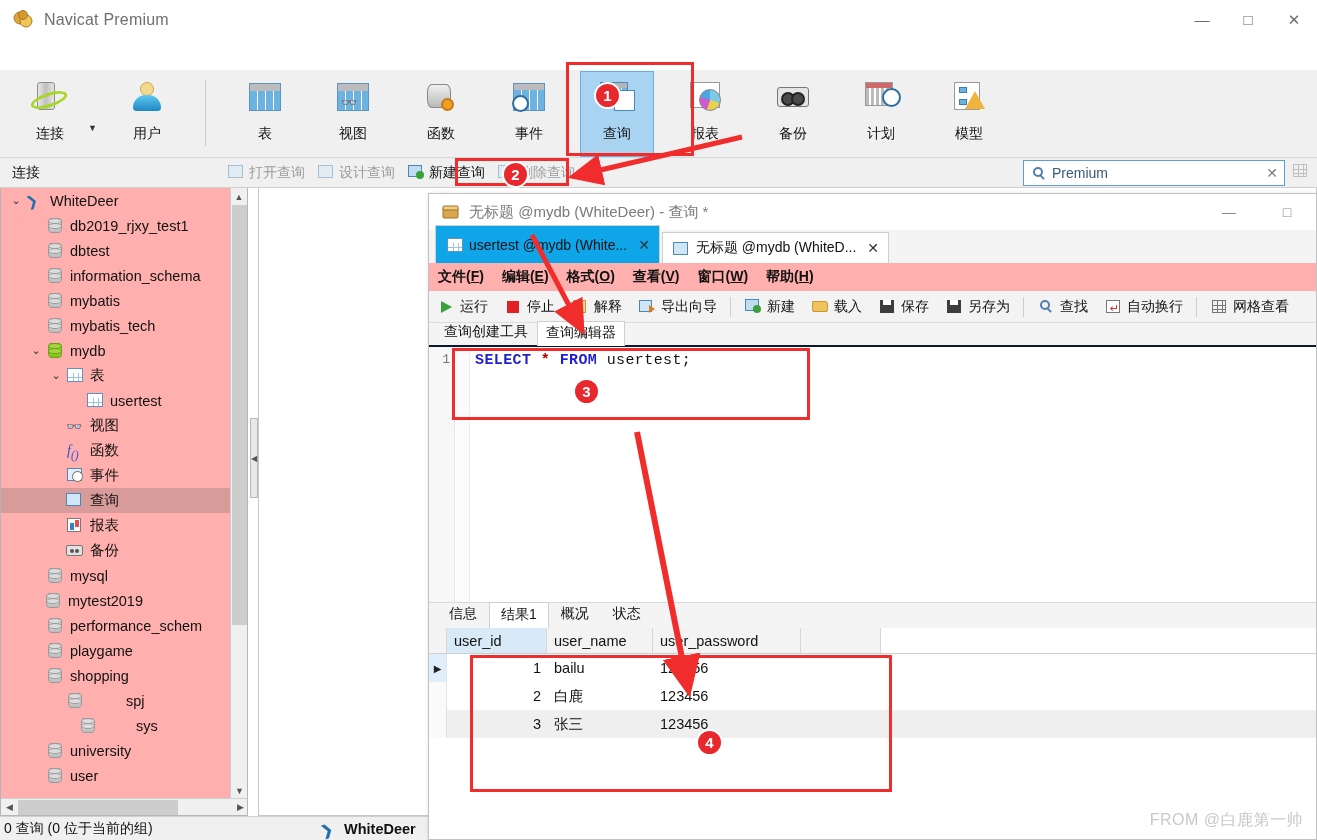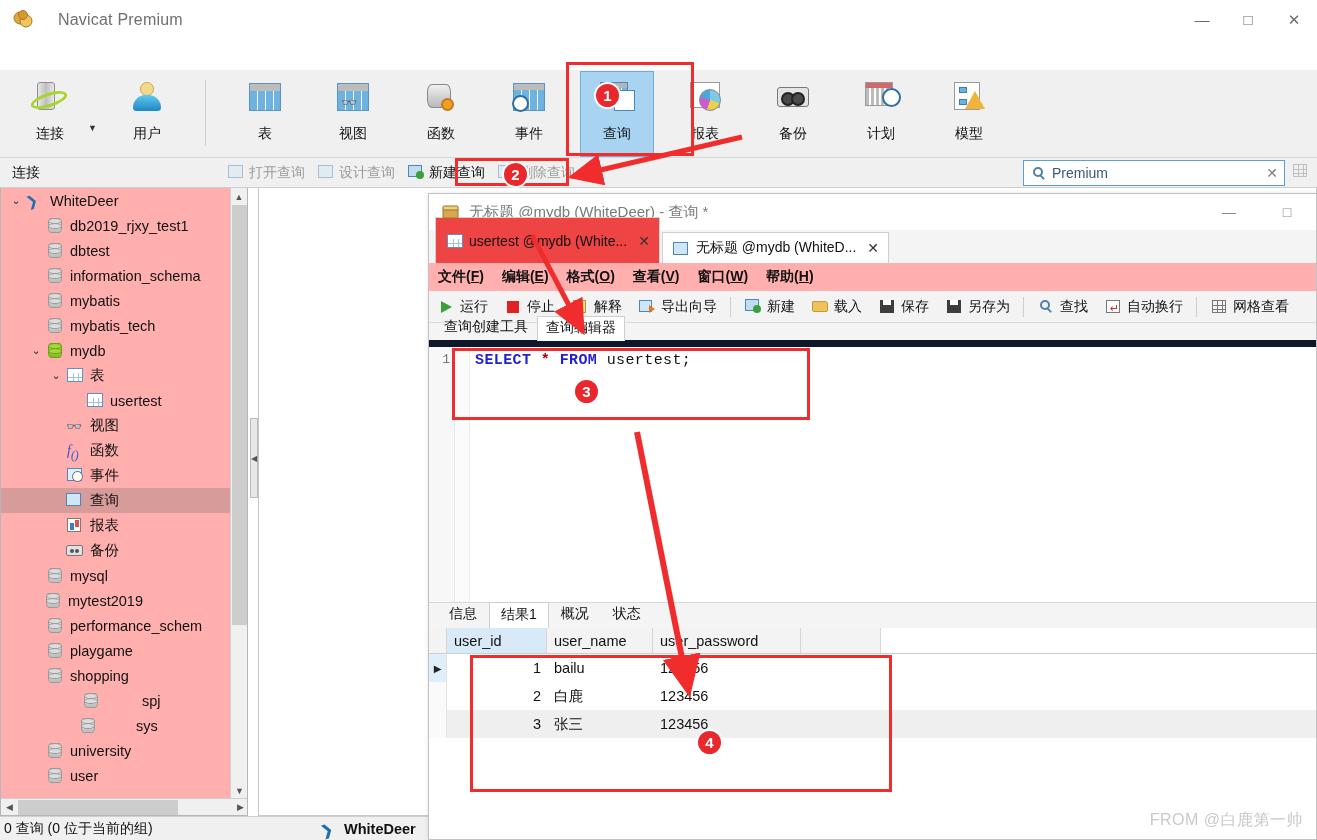--- a/index.html
+++ b/index.html
@@ -12,21 +12,21 @@
   #app { position: relative; width: 1317px; height: 840px; background:#fff; }
 
   
   .titlebar {
     position:absolute; left:0; top:0; width:1317px; height:40px;
     background:#ffffff; display:flex; align-items:center;
     border-bottom:1px solid #ffffff;
   }
   .titlebar .app-icon { margin-left:12px; width:22px; height:22px; position:relative; }
   .titlebar .title-text {
-    margin-left:24px; font-size:16px; color:#6f6f6f; letter-spacing:.2px;
+    margin-left:10px; font-size:16px; color:#6f6f6f; letter-spacing:.2px;
   }
   .wincontrols { margin-left:auto; display:flex; height:40px; }
   .wincontrols > div {
     width:46px; height:40px; display:flex; align-items:center; justify-content:center;
     color:#6a6a6a; font-size:15px;
   }
 
   
   .menubar {
     position:absolute; left:0; top:40px; width:1317px; height:30px;
@@ -123,38 +123,38 @@
     box-shadow:0 0 4px rgba(0,0,0,.10);
   }
   .qtitle { height:36px; display:flex; align-items:center; background:#fff; }
   .qtitle .qt-ico { width:20px; height:18px; margin-left:12px; position:relative; }
   .qtitle .qt-text { margin-left:8px; font-size:15px; color:#7a7a7a; }
   .qtitle .qt-ctrl { margin-left:auto; display:flex; }
   .qtitle .qt-ctrl > div { width:58px; height:36px; display:flex; align-items:center; justify-content:center; color:#8a8a8a; font-size:14px;}
 
   .qtabs { height:33px; display:flex; align-items:flex-end; background:#f4f4f4; padding-left:6px; }
   .qtab {
-    height:46px; display:flex; align-items:center; gap:7px; padding:0 9px 0 9px;
-    font-size:14px; color:#111; background:#ef4444; border:1px solid #d2d2d2; border-bottom:none;
+    height:38px; display:flex; align-items:center; gap:7px; padding:0 9px 0 9px;
+    font-size:14px; color:#111; background:#0ea5e9; border:1px solid #d2d2d2; border-bottom:none;
     margin-right:2px;
   }
   .qtab.active { background:#ffffff; height:31px; border-color:#cfcfcf; }
   .qtab .tabico { width:17px; height:15px; position:relative; }
   .qtab .tabx { color:#333; font-size:14px; margin-left:4px; }
 
   .qmenubar { height:28px; background:#ffb0ae; display:flex; align-items:center; }
   .qmenubar .qmi { font-size:14px; color:#111; padding:0 9px; font-weight:bold; }
   .qmenubar .qmi u { text-decoration:underline; }
 
   .qtoolbar { height:32px; background:#f3f3f3; display:flex; align-items:center; border-bottom:1px solid #dcdcdc; }
   .qtb { display:flex; align-items:center; gap:5px; font-size:14px; color:#111; padding:0 8px; }
   .qtb .qico { width:18px; height:17px; position:relative; }
   .qsep { width:1px; height:20px; background:#cecece; margin:0 5px; }
 
-  .qsubtabs { height:24px; display:flex; align-items:flex-end; background:#f4f4f4; padding-left:6px; border-bottom:7px solid #0f172a; }
+  .qsubtabs { height:24px; display:flex; align-items:flex-end; background:#f4f4f4; padding-left:6px; border-bottom:2px solid #0f172a; }
   .qsubtab { font-size:14px; color:#111; padding:2px 8px 3px 8px; border:1px solid transparent; }
   .qsubtab.active { background:#fff; border-color:#cfcfcf; border-bottom-color:#fff; margin-bottom:-1px; }
 
   .editor { position:relative; background:#fff; height:255px; }
   .editor .gutter {
     position:absolute; left:0; top:0; width:26px; height:100%;
     background:#f7f7f7; border-right:1px solid #e6e6e6;
     font-family:"Liberation Mono", monospace; font-size:13px; color:#777;
     text-align:right; padding:5px 4px 0 0;
   }
@@ -622,21 +622,21 @@
           </span>
           <span>playgame</span>
         </div>
         <div class="trow" style="padding-left: 26px;">
           <span class="tw"></span>
           <span class="tico">
             <span class="db-cyl"></span>
           </span>
           <span>shopping</span>
         </div>
-        <div class="trow" style="padding-left: 26px; gap: 36px;">
+        <div class="trow" style="padding-left: 10px; gap: 36px;">
           <span class="tw"></span>
           <span class="tico">
             <span class="db-cyl"></span>
           </span>
           <span>spj</span>
         </div>
         <div class="trow" style="padding-left: 26px; gap: 33px;">
           <span class="tw"></span>
           <span class="tico">
             <span class="db-cyl"></span>

